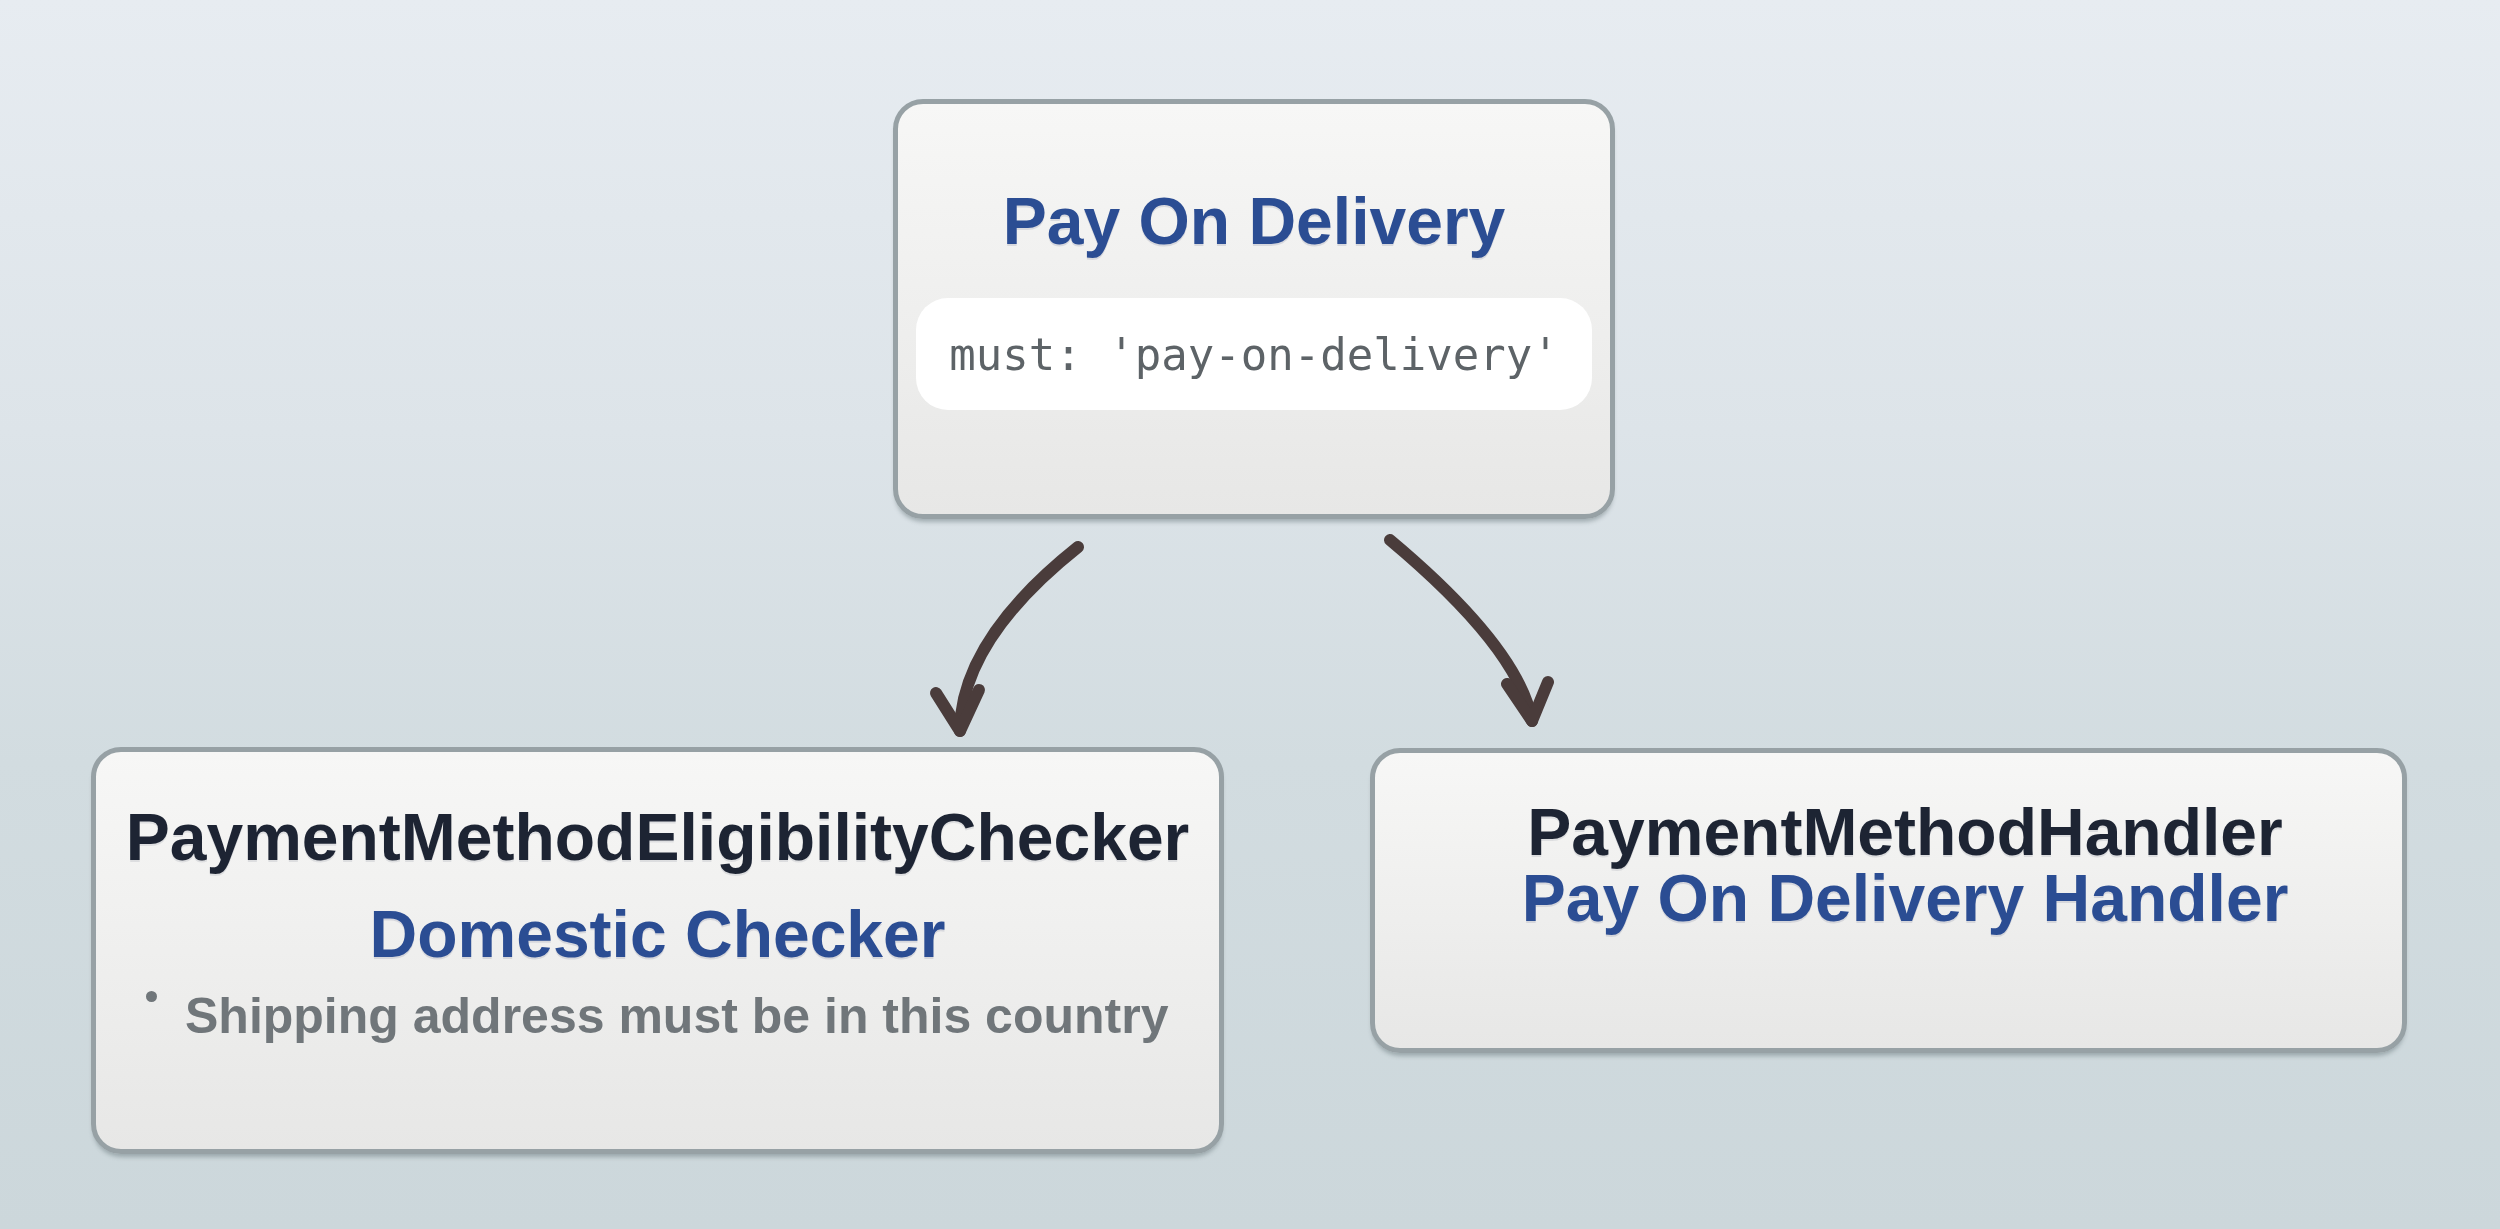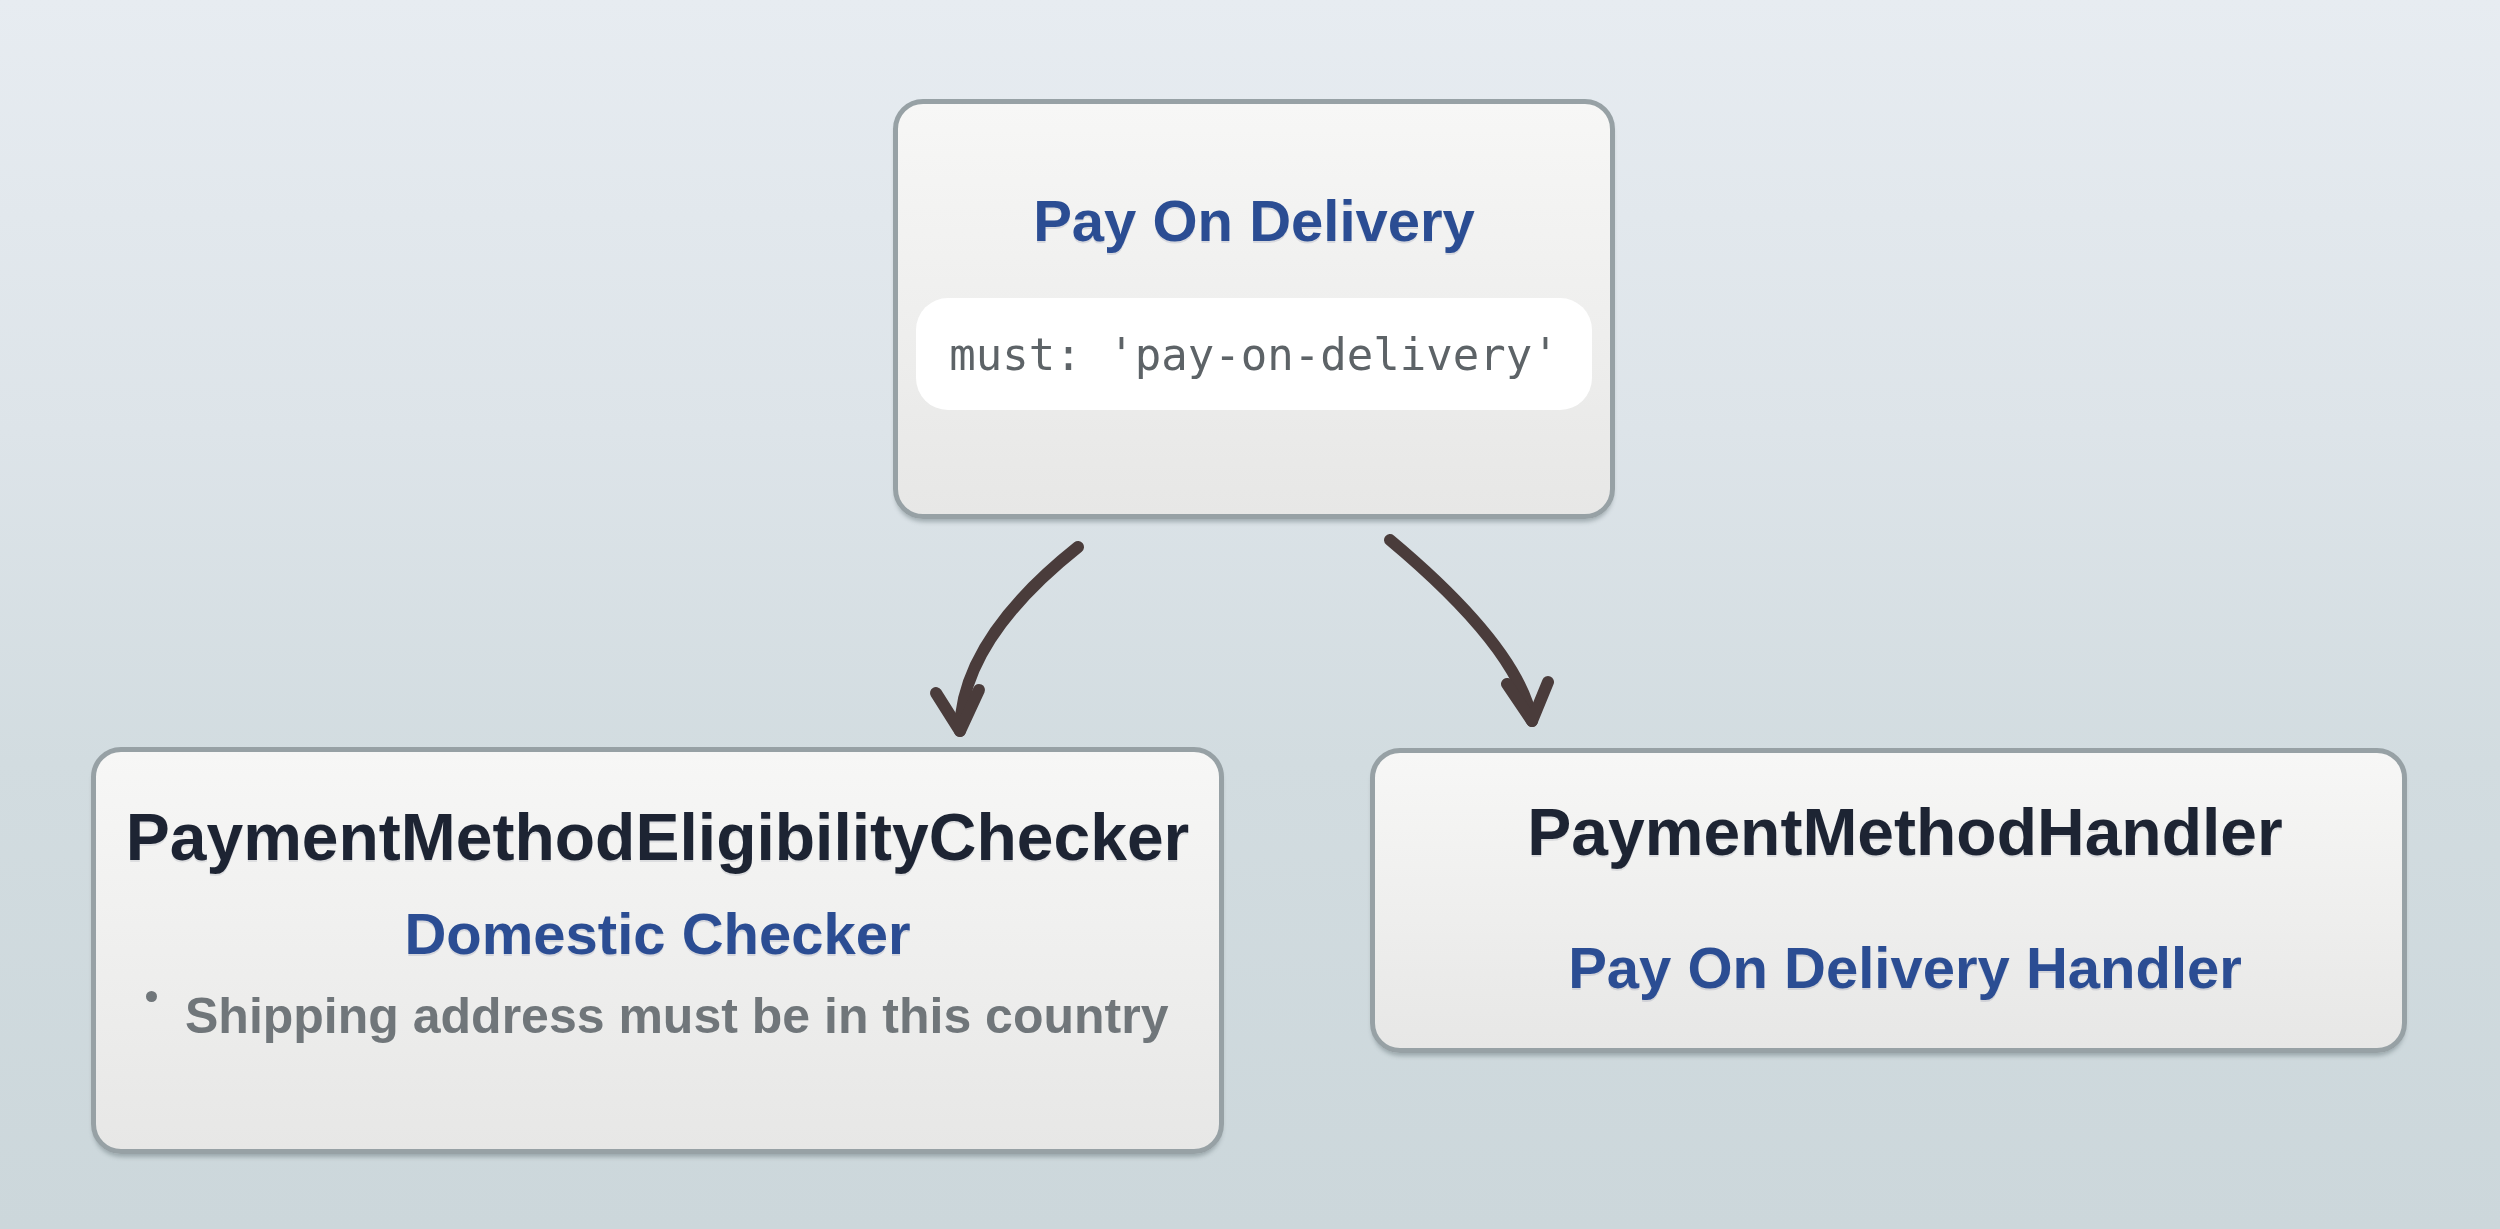--- a/index.html
+++ b/index.html
@@ -54,21 +54,21 @@
   }
   .node-title {
     font-size: 66px;
     font-weight: bold;
     line-height: 66px;
     color: var(--title-text);
     text-shadow: 0 2px 0 rgba(30, 40, 70, 0.10);
     white-space: nowrap;
   }
   .node-subtitle {
-    font-size: 58px;
+    font-size: 66px;
     font-weight: bold;
     line-height: 66px;
     color: var(--subtitle-text);
     text-shadow: 0 2px 0 rgba(30, 40, 90, 0.12);
     white-space: nowrap;
   }
   .node-payment-method { left: 893px; top: 99px; width: 722px; height: 420px; padding-top: 36px; }
   .node-payment-method .node-subtitle { margin-top: 48px; }
   .code-badge {
     margin-top: 44px;
@@ -102,21 +102,21 @@
     flex: 0 0 auto;
   }
   .bullet-text {
     font-size: 50px;
     font-weight: bold;
     line-height: 50px;
     color: var(--note-text);
     white-space: nowrap;
   }
   .node-handler { left: 1370px; top: 748px; width: 1037px; height: 305px; padding-top: 46px; padding-left: 33px; }
-  .node-handler .node-subtitle { margin-top: 70px; }
+  .node-handler .node-subtitle { }
 </style>
 </head>
 <body>
 
 <div class="stage">
 
   <svg class="arrows-layer" viewBox="0 0 2500 1229" xmlns="http://www.w3.org/2000/svg">
     <g>
       <path d="M 1078 547 Q 961 640 960 731"></path>
       <path d="M 936 693 L 960 731 L 979 690"></path>

